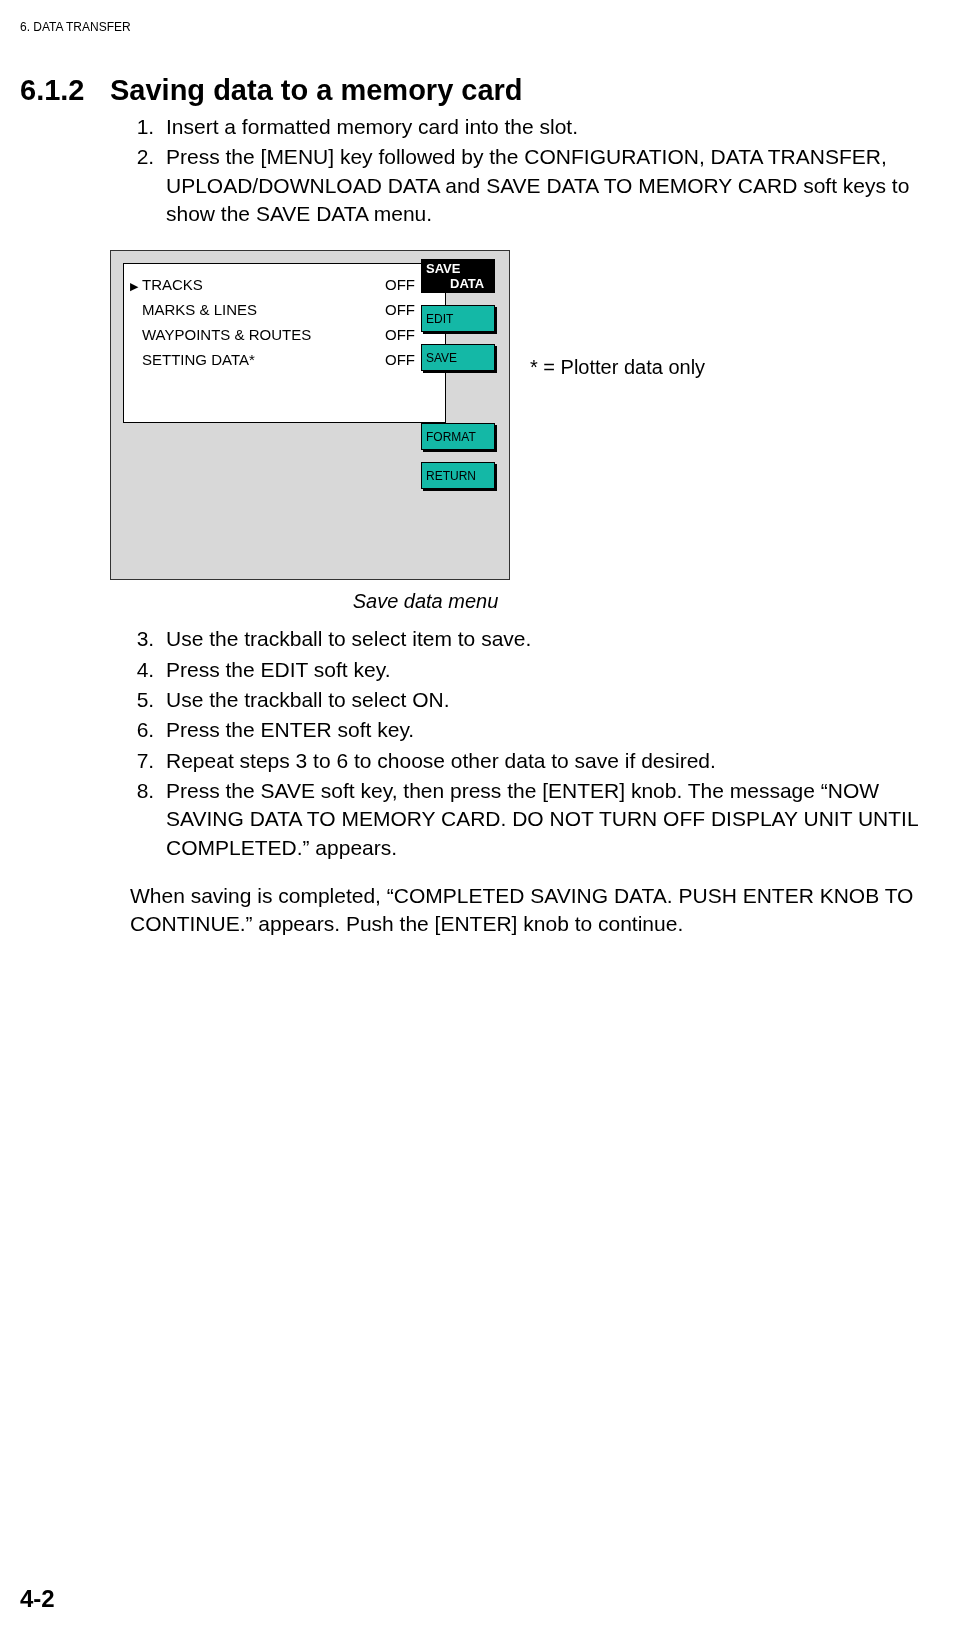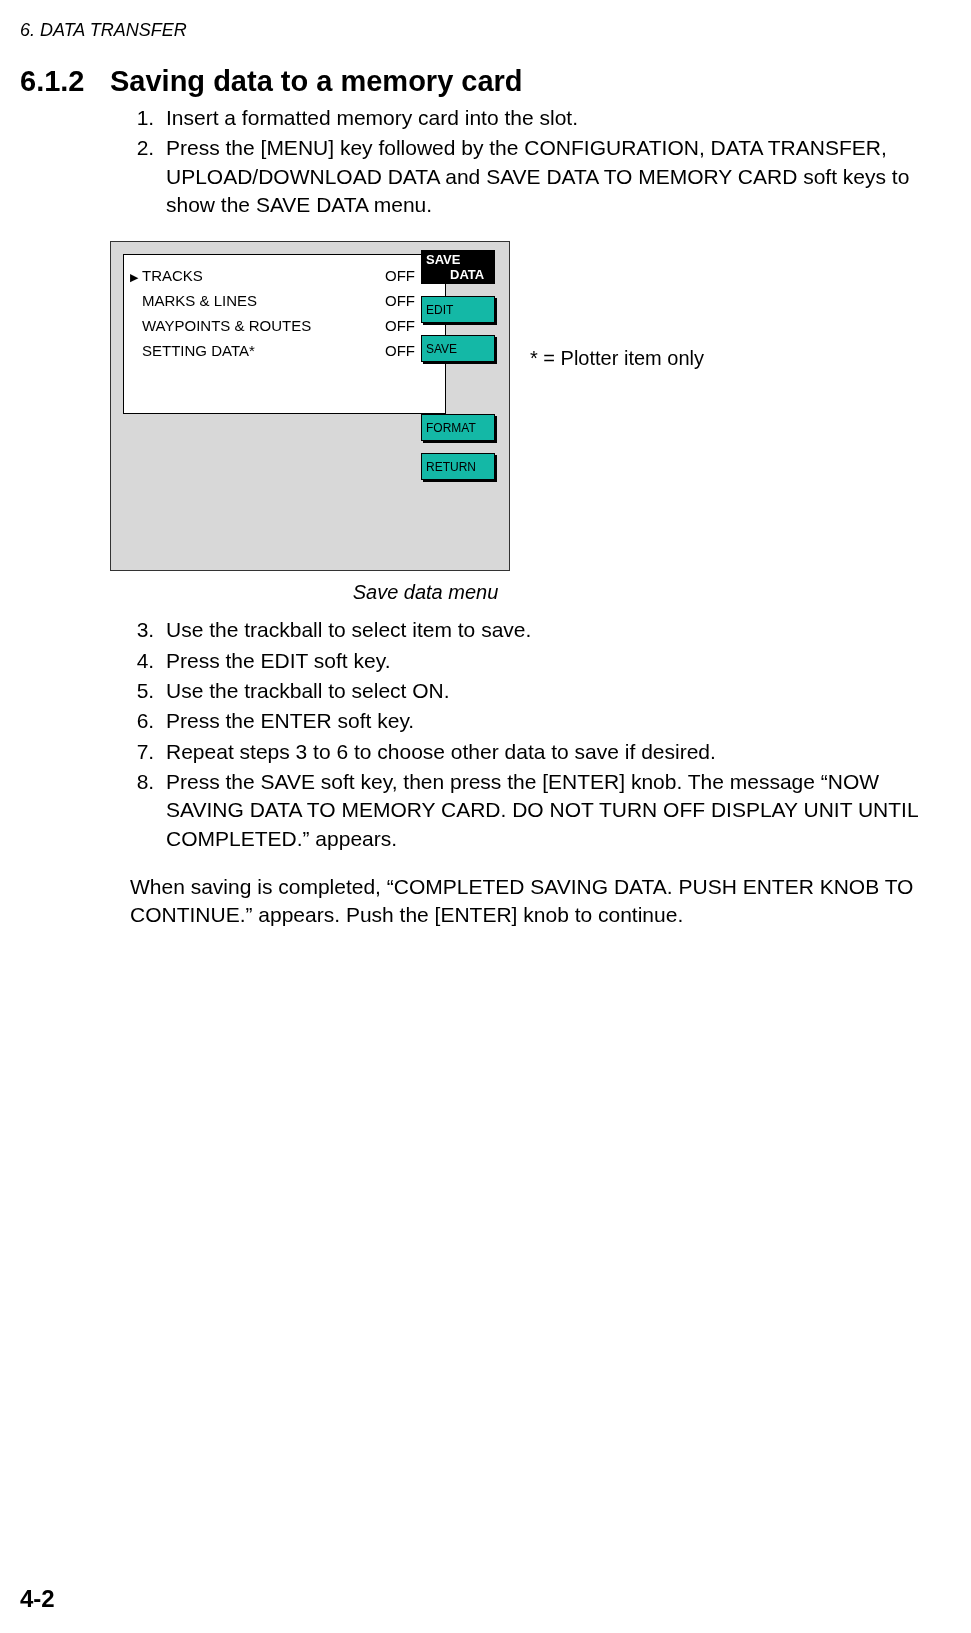--- a/index.html
+++ b/index.html
@@ -5,21 +5,21 @@
     * { box-sizing: border-box; margin: 0; padding: 0; }
     body {
       font-family: Arial, Helvetica, sans-serif;
       font-size: 20px;
       width: 971px;
       height: 1633px;
       padding: 20px 20px 20px 20px;
       position: relative;
       color: #000;
     }
-    .chapter-header { font-size: 18px; margin-bottom: 24px; font-style: italic; }
+    .chapter-header { font-size: 12px; margin-bottom: 40px; }
     .section-title { font-size: 29px; font-weight: bold; margin-bottom: 6px; }
     .section-number { display: inline-block; width: 90px; }
     .body-text { padding-left: 110px; font-size: 21px; line-height: 1.35; }
     ol { list-style: decimal; padding-left: 30px; }
     ol li { margin-bottom: 2px; padding-left: 6px; }
     .figure-wrap { margin: 22px 0 10px 90px; position: relative; }
     .device-screen {
       width: 400px;
       background: #d8d8d8;
       border: 1px solid #333;
@@ -124,21 +124,21 @@
       <div class="sk-gap-lg"></div>
       <div class="softkey">
           <span>FORMAT</span>
         </div>
       <div class="sk-gap-sm"></div>
       <div class="softkey">
           <span>RETURN</span>
         </div>
     </div>
   </div>
-  <div class="annotation">* = Plotter item only</div>
+  <div class="annotation">* = Plotter data only</div>
 </div>
 
 <div class="figure-caption">Save data menu</div>
 
 <div class="body-text">
   <ol start="3">
     <li>Use the trackball to select item to save.</li>
     <li>Press the EDIT soft key.</li>
     <li>Use the trackball to select ON.</li>
     <li>Press the ENTER soft key.</li>

